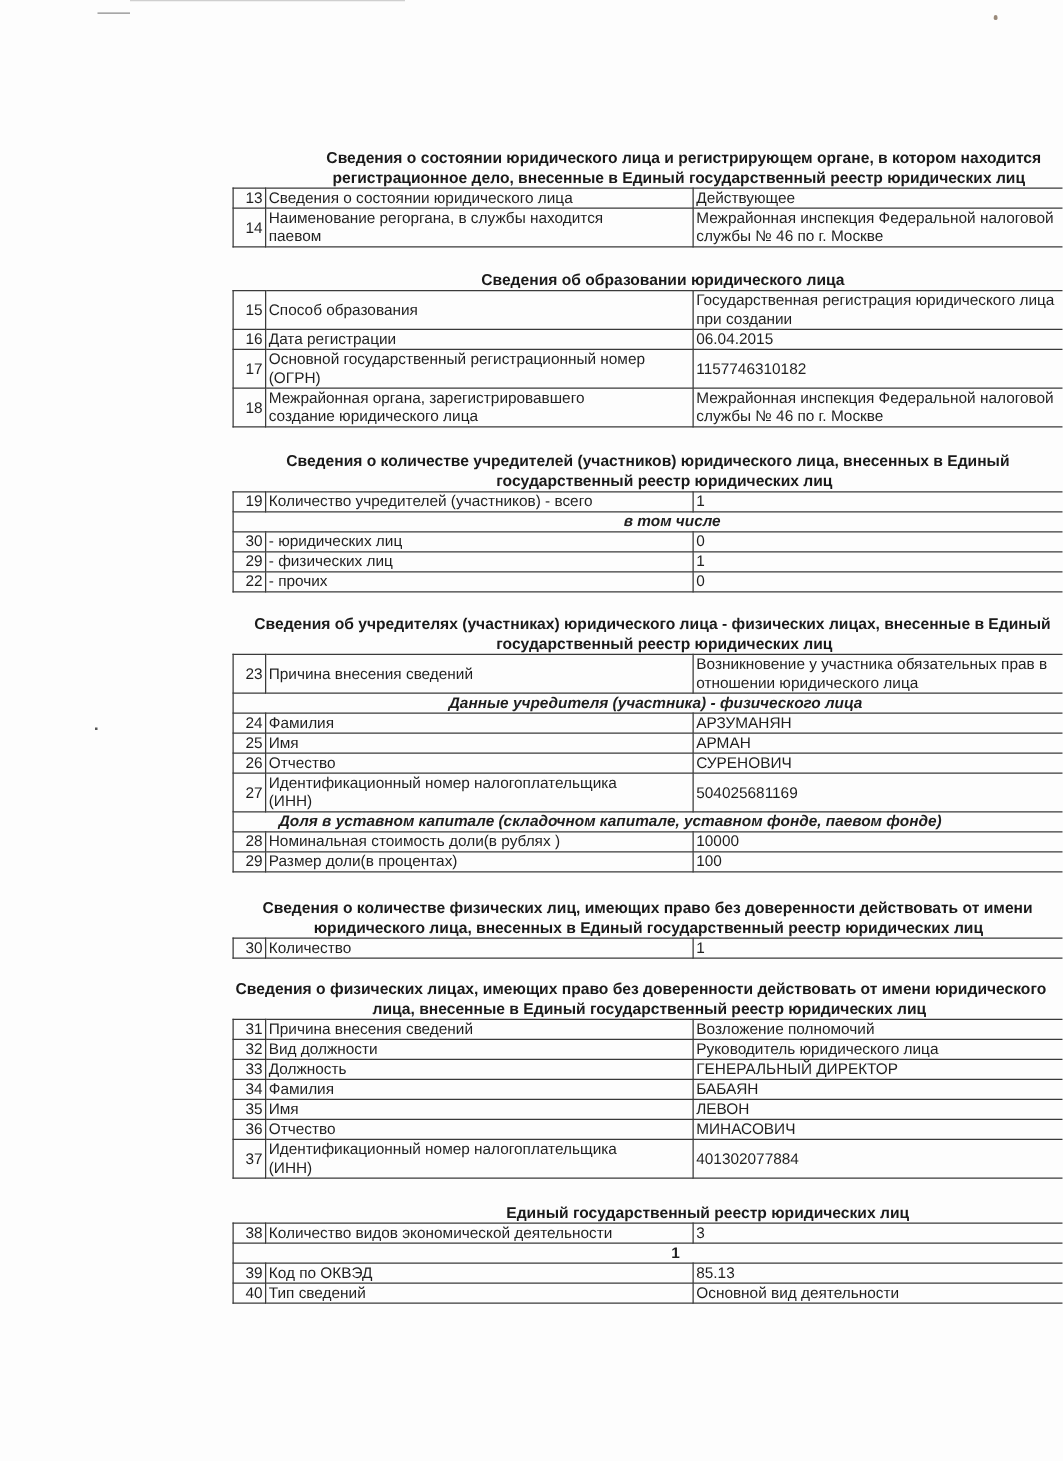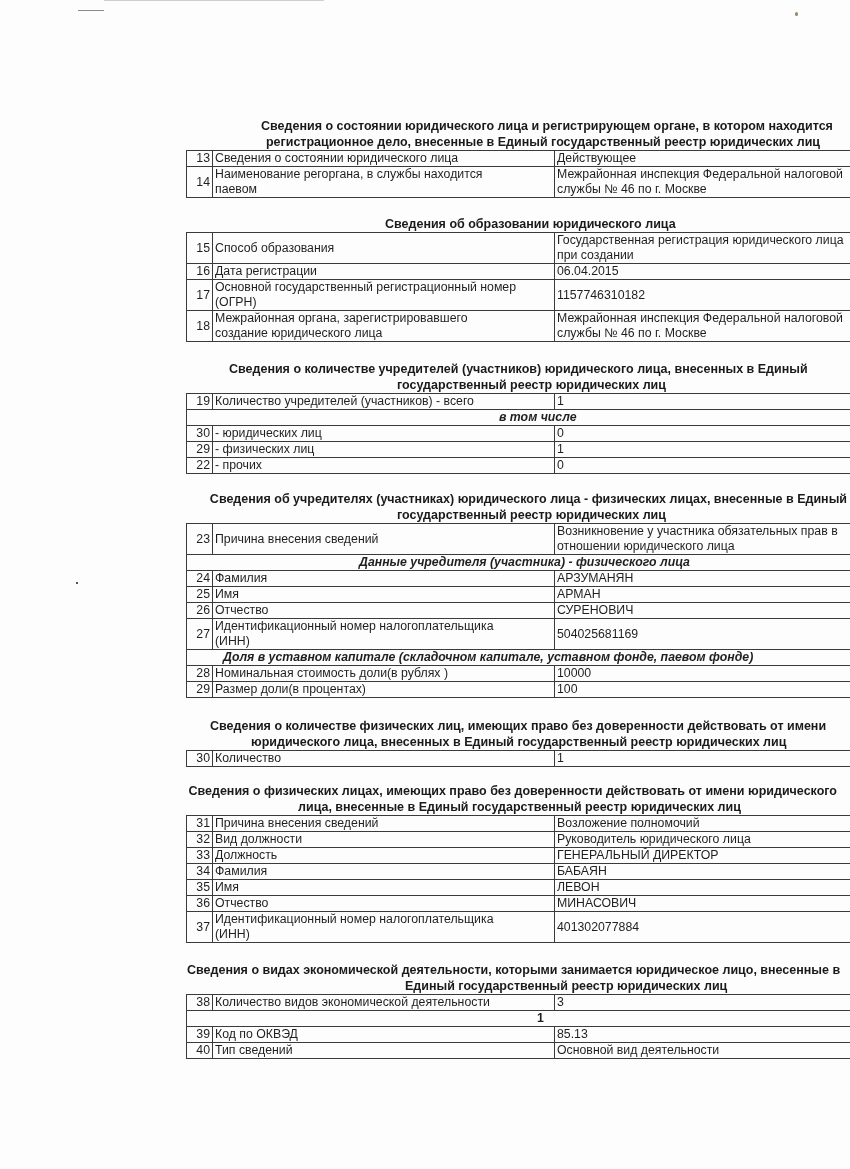--- a/index.html
+++ b/index.html
@@ -122,21 +122,21 @@
       <tr>
         <td class="num">22</td>
         <td class="lbl">- прочих</td>
         <td class="val">0</td>
       </tr>
     </tbody>
       </table>
   </div>
 
   <div class="section" style="top:491px">
-    <div class="sec-title" style="text-align:right;margin-left:11px">Сведения об учредителях (участниках) юридического лица - физических лицах, внесенные в Единый</div>
+    <div class="sec-title" style="text-align:center;margin-left:11px">Сведения об учредителях (участниках) юридического лица - физических лицах, внесенные в Единый</div>
     <div class="sec-title" style="text-align:left;margin-left:211px">государственный реестр юридических лиц</div>
     <table class="grid">
       <tbody>
           <tr>
         <td class="num two">23</td>
         <td class="lbl two">Причина внесения сведений</td>
         <td class="val two"><span>Возникновение у участника обязательных прав в</span><br><span>отношении юридического лица</span></td>
       </tr>
       <tr>
         <td class="sub" colspan="3" style="text-align:left;padding-left:172px">Данные учредителя (участника) - физического лица</td>
@@ -230,21 +230,20 @@
       <tr>
         <td class="num two">37</td>
         <td class="lbl two"><span>Идентификационный номер налогоплательщика</span><br><span>(ИНН)</span></td>
         <td class="val two">401302077884</td>
       </tr>
     </tbody>
       </table>
   </div>
 
   <div class="section" style="top:962px">
-    <div class="sec-title" style="text-align:left;margin-left:1px">Сведения о видах экономической деятельности, которыми занимается юридическое лицо, внесенные в</div>
     <div class="sec-title" style="text-align:left;margin-left:219px">Единый государственный реестр юридических лиц</div>
     <table class="grid">
       <tbody>
           <tr>
         <td class="num">38</td>
         <td class="lbl">Количество видов экономической деятельности</td>
         <td class="val">3</td>
       </tr>
       <tr>
         <td colspan="3" style="text-align:left;padding-left:350px;font-weight:bold">1</td>

